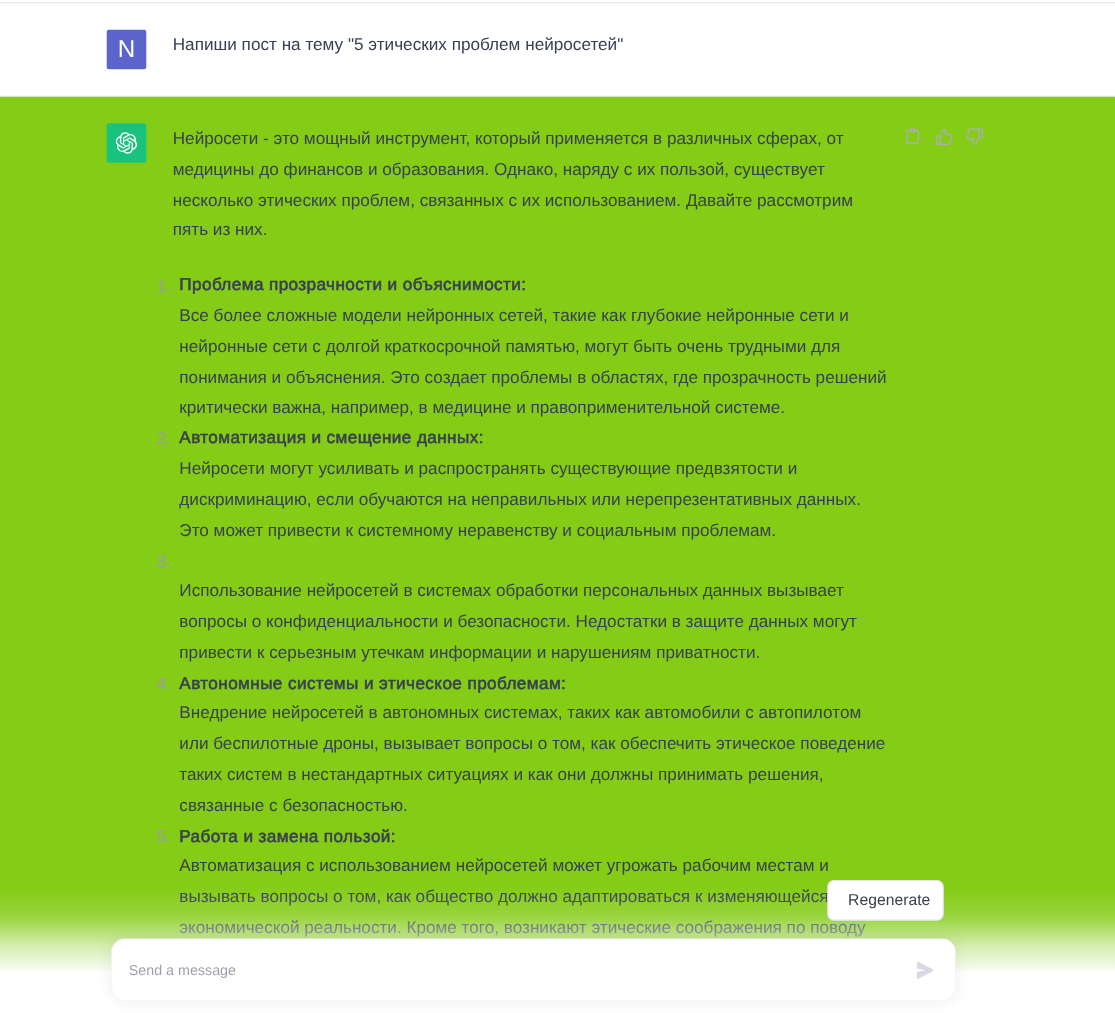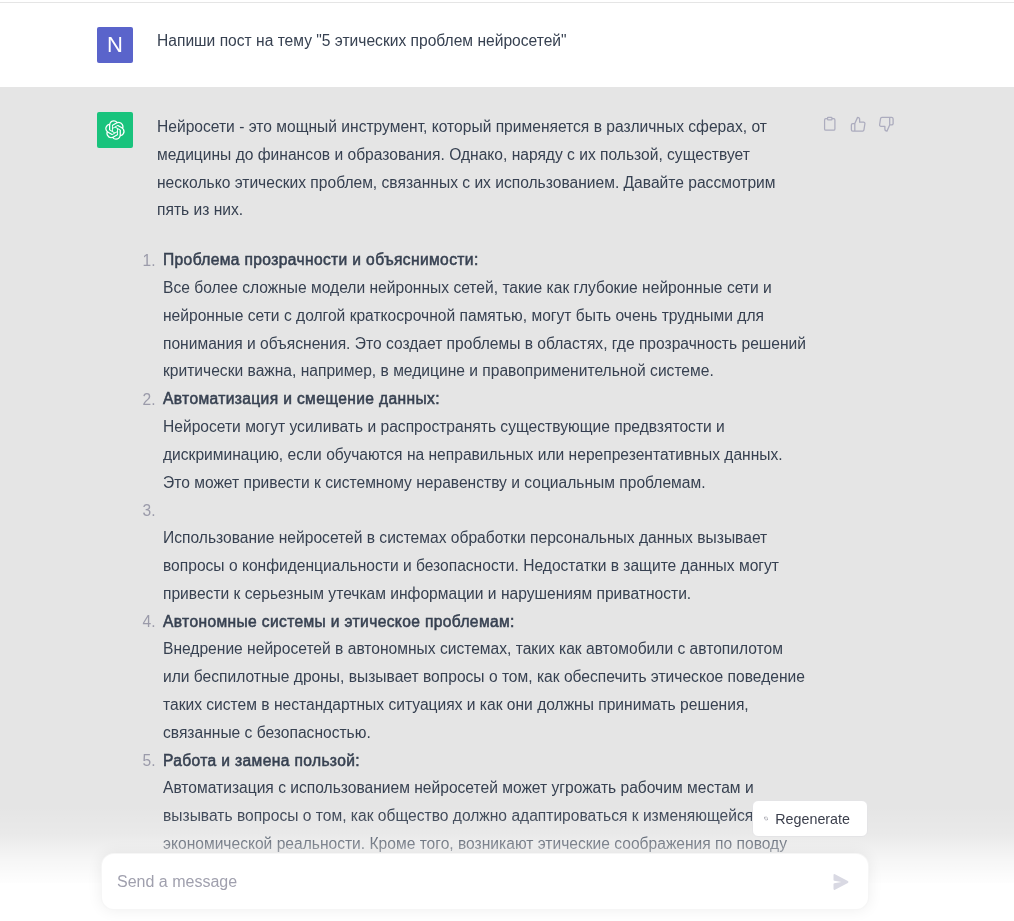--- a/index.html
+++ b/index.html
@@ -5,21 +5,21 @@
   html,body{margin:0;padding:0;}
   body{width:1014px;height:921px;overflow:hidden;background:#fff;
        font-family:"Liberation Sans",sans-serif;
        -webkit-font-smoothing:antialiased;text-rendering:optimizeLegibility;}
   .app{position:relative;width:1014px;height:921px;overflow:hidden;background:#fff;}
 
   
   .msg{position:relative;width:1014px;box-sizing:border-box;}
   .msg-inner{display:flex;padding-left:97px;padding-right:32px;}
   .msg-user{background:#fff;border-top:1px solid #e5e5e5;border-bottom:1px solid #e5e5e5;}
-  .msg-assistant{background:#e5e5e5;border-bottom:1px solid #e5e5e5;}
+  .msg-assistant{background:#84cc16;border-bottom:1px solid #e5e5e5;}
   .top-strip{height:2px;background:#fff;}
   .msg-user .msg-inner{padding-top:24px;padding-bottom:24px;}
   .msg-assistant .msg-inner{padding-top:25px;padding-bottom:24px;}
 
   .avatar{width:36px;height:36px;border-radius:2px;flex:0 0 36px;
           display:flex;align-items:center;justify-content:center;align-self:flex-start;}
   .avatar-user{background:#5a64cb;color:#fff;font-size:22px;font-weight:400;line-height:1;}
   .avatar-bot{background:#19c37d;margin-top:-1px;}
 
   .msg-body{margin-left:24px;flex:1 1 auto;min-width:0;}
@@ -48,21 +48,21 @@
   
   .regen{position:absolute;display:flex;align-items:center;
          background:#fff;border:1px solid #e4e4e6;border-radius:6px;
          font-size:14.3px;color:#3b3f4c;}
 
   
   .composer{position:absolute;background:#fff;border:1px solid rgba(0,0,0,.035);
             border-radius:13px;box-shadow:0 0 15px rgba(0,0,0,.07);
             display:flex;align-items:center;}
   .composer-input{flex:1 1 auto;border:0;outline:0;background:transparent;padding:0;margin:0;
-                  font-family:"Liberation Sans",sans-serif;font-size:16px;color:#374151;}
+                  font-family:"Liberation Sans",sans-serif;font-size:13px;color:#374151;}
   .composer-input::placeholder{color:#a0a0ae;}
   .send-btn{display:flex;align-items:center;justify-content:center;color:#d9d9e3;}
 </style>
 </head>
 <body>
 
 <div class="app">
 
   <div class="top-strip"></div>
 
@@ -113,21 +113,21 @@
       <div class="act-btn">
         <svg width="16.5" height="16.5" viewBox="0 0 24 24" fill="none" stroke="currentColor" stroke-width="1.85" stroke-linecap="round" stroke-linejoin="round">
           <path d="M10 15v4a3 3 0 0 0 3 3l4-9V2H5.72a2 2 0 0 0-2 1.7l-1.38 9a2 2 0 0 0 2 2.3zm7-13h2.67A2.31 2.31 0 0 1 22 4v7a2.31 2.31 0 0 1-2.33 2H17"></path>
         </svg>
       </div>
     </div>
   </div>
 
   <div class="fade"></div>
 
-  <div class="regen" style="left:752px;top:800px;width:116px;height:37px;box-sizing:border-box;padding:0 17px 0 11px;gap:7px;">
+  <div class="regen" style="left:752px;top:800px;width:106px;height:37px;box-sizing:border-box;padding:0 17px 0 11px;gap:7px;">
     <svg width="13" height="13" viewBox="0 0 24 24" fill="none" stroke="#565869" stroke-width="1.9" stroke-linecap="round" stroke-linejoin="round">
       <polyline points="1 4 1 10 7 10"></polyline>
       <polyline points="23 20 23 14 17 14"></polyline>
       <path d="M20.49 9A9 9 0 0 0 5.64 5.64L1 10"></path>
       <path d="M23 14l-4.64 4.36A9 9 0 0 1 3.51 15"></path>
     </svg>
     <span>Regenerate</span>
   </div>
 
   <div class="composer" style="left:101px;top:853px;width:768px;height:57px;box-sizing:border-box;padding:0 19px 0 15px;">

